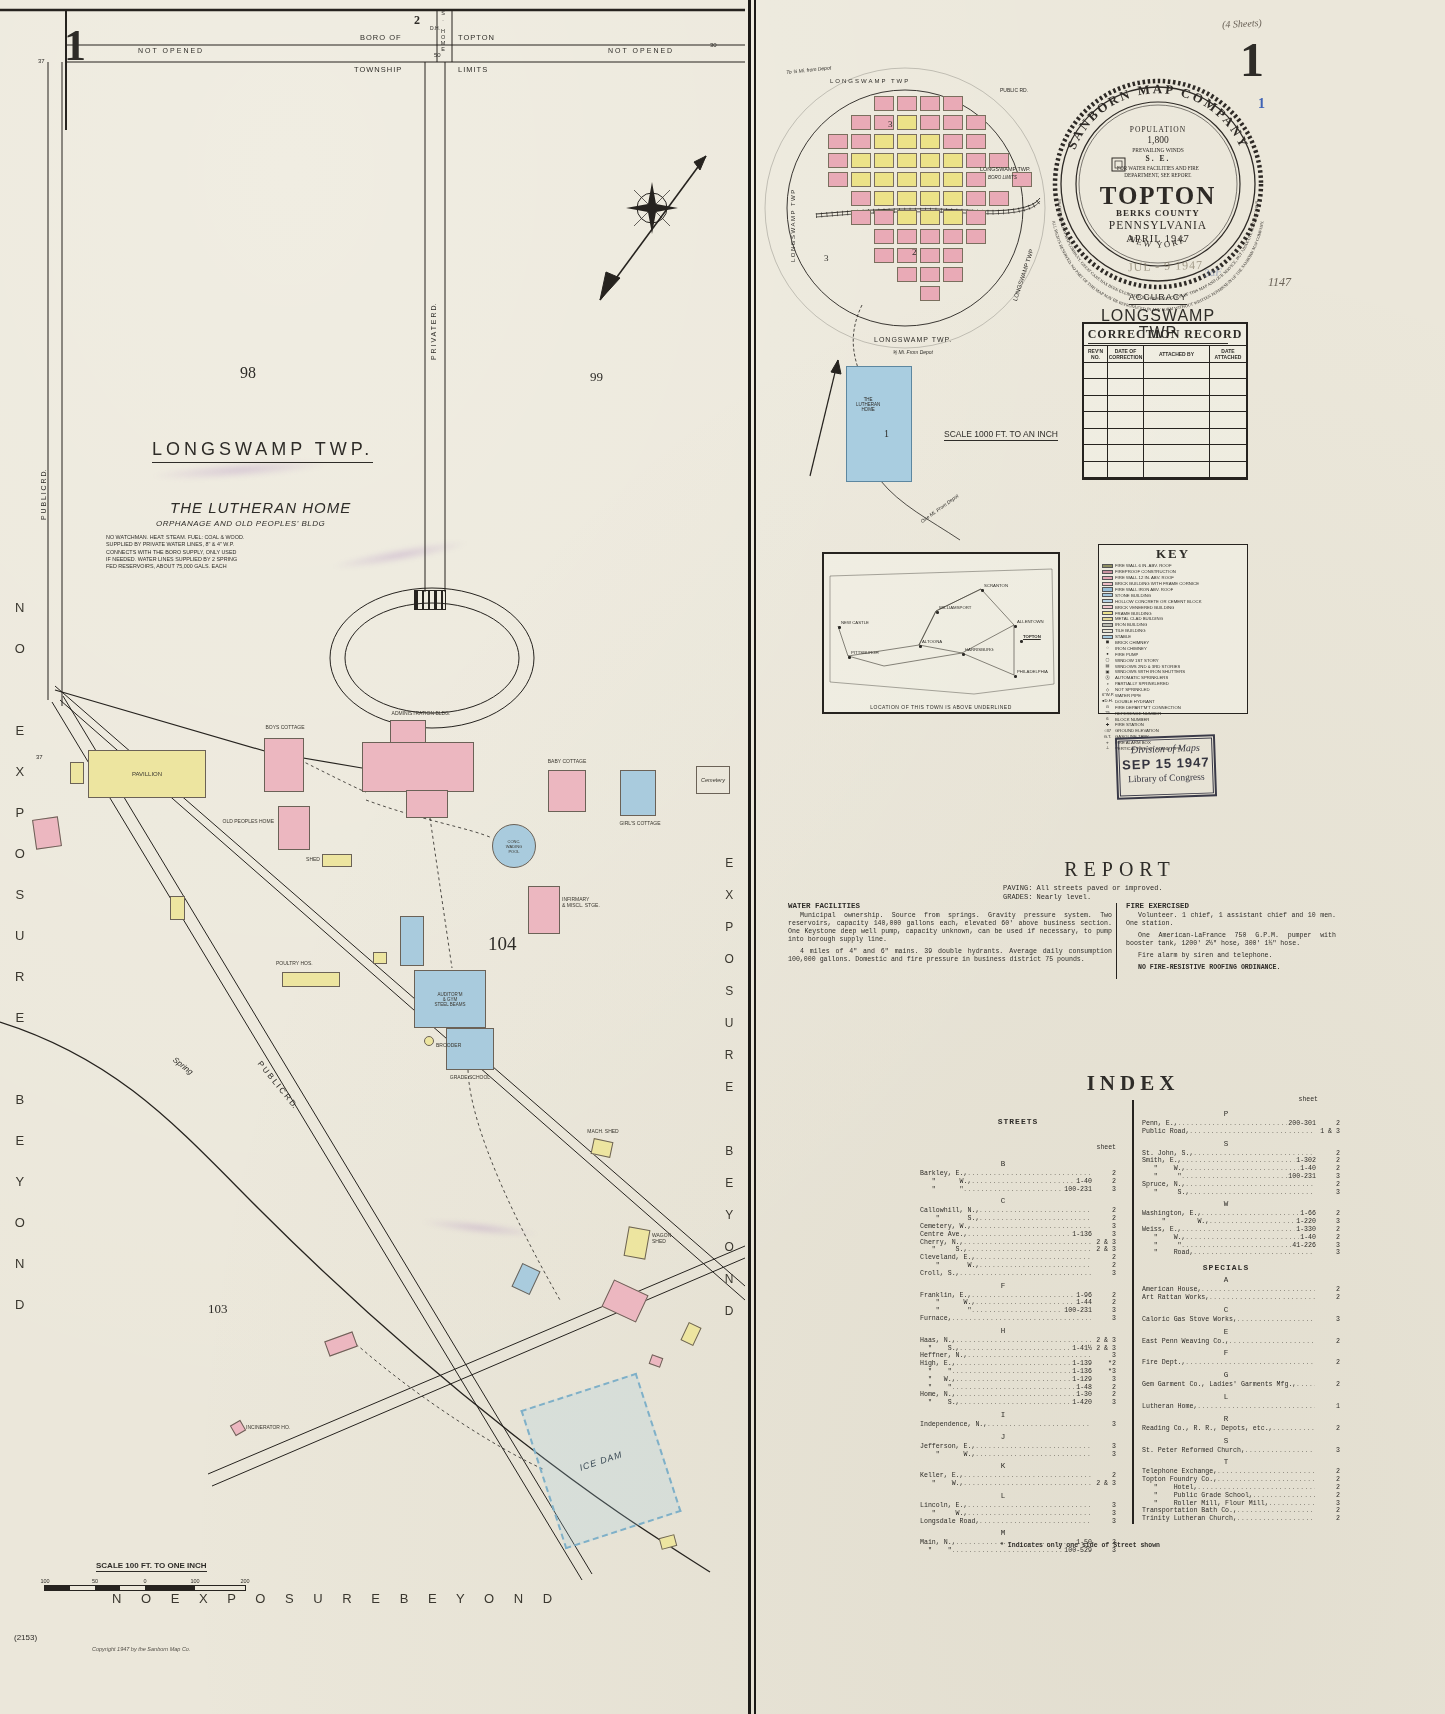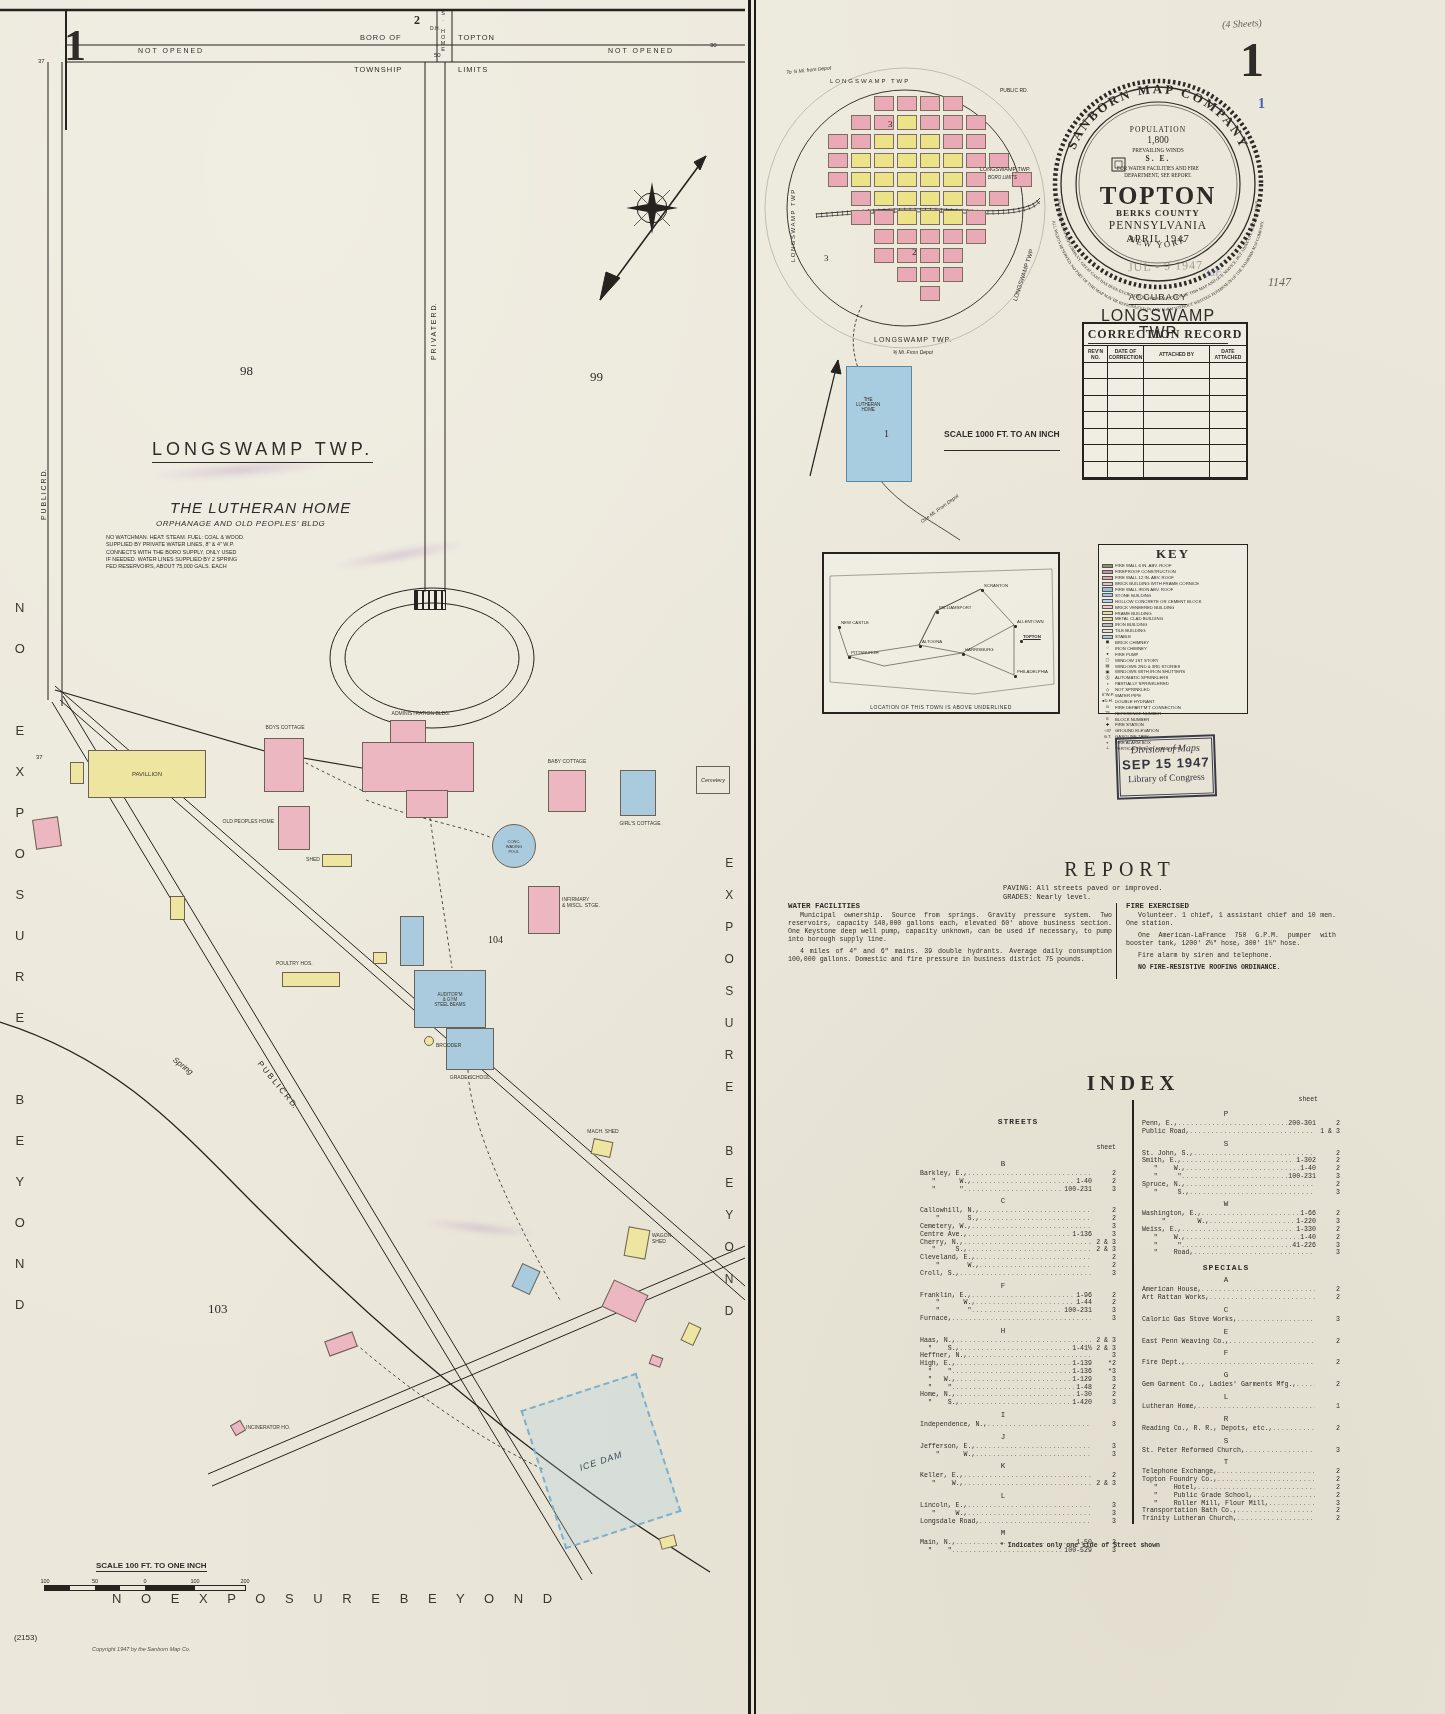--- a/index.html
+++ b/index.html
@@ -156,23 +156,23 @@
 
   <div class="lbl" style="left:152px;top:440px;font-size:18px;letter-spacing:4px;border-bottom:1.5px solid #2e2c28;padding-bottom:2px;">LONGSWAMP TWP.</div>
   <div class="lbl" style="left:170px;top:500px;font-size:15px;font-style:italic;letter-spacing:1px;">THE LUTHERAN HOME</div>
   <div class="lbl" style="left:156px;top:520px;font-size:8px;font-style:italic;letter-spacing:.5px;">ORPHANAGE AND OLD PEOPLES' BLDG</div>
   <div class="lbl" style="left:106px;top:534px;font-size:5.4px;white-space:pre-line;line-height:1.35;">NO WATCHMAN.  HEAT: STEAM.  FUEL: COAL &amp; WOOD.
 SUPPLIED BY PRIVATE WATER LINES, 8" &amp; 4" W.P.
 CONNECTS WITH THE BORO SUPPLY, ONLY USED
 IF NEEDED. WATER LINES SUPPLIED BY 2 SPRING
 FED RESERVOIRS, ABOUT 75,000 GALS. EACH</div>
 
-  <div class="lbl serif" style="left:240px;top:364px;font-size:13px;">98</div>
+  <div class="lbl serif" style="left:240px;top:364px;font-size:16px;">98</div>
   <div class="lbl serif" style="left:590px;top:370px;font-size:13px;">99</div>
-  <div class="lbl serif" style="left:488px;top:934px;font-size:10px;">104</div>
+  <div class="lbl serif" style="left:488px;top:934px;font-size:19px;">104</div>
   <div class="lbl serif" style="left:208px;top:1302px;font-size:13px;">103</div>
 
   <div class="lbl rot" style="left:40px;top:520px;font-size:7px;transform:rotate(-90deg);">P U B L I C   R D.</div>
   <div class="lbl rot" style="left:430px;top:360px;font-size:7px;transform:rotate(-90deg);">P R I V A T E   R D.</div>
   <div class="lbl rot" style="left:262px;top:1060px;font-size:8px;transform:rotate(51deg);">P U B L I C    R D.</div>
   <div class="lbl rot" style="left:176px;top:1056px;font-size:8px;font-style:italic;transform:rotate(38deg);">Spring</div>
 
   <div class="abs" style="left:540px;top:1388px;width:118px;height:142px;z-index:2;transform:rotate(-18deg);border:2px dashed #7fb0c8;background:rgba(160,205,228,.22);display:flex;align-items:center;justify-content:center;">
     <span style="font-size:9px;font-style:italic;color:#3a4a55;letter-spacing:1px;">ICE  DAM</span>
   </div>
@@ -334,21 +334,21 @@
   <div class="lbl rot" style="left:786px;top:70px;font-size:5px;font-style:italic;transform:rotate(-6deg);">To ¾ Mi. from Depot</div>
   <div class="lbl" style="left:893px;top:350px;font-size:5px;font-style:italic;">⅜ Mi. From Depot</div>
   <div class="lbl rot" style="left:920px;top:520px;font-size:5px;font-style:italic;transform:rotate(-36deg);">One Mi. From Depot</div>
   <div class="lbl" style="left:856px;top:398px;font-size:4.5px;white-space:pre-line;text-align:center;">THE
 LUTHERAN
 HOME</div>
   <div class="lbl serif" style="left:884px;top:428px;font-size:10px;">1</div>
   <div class="lbl serif" style="left:888px;top:120px;font-size:9px;">3</div>
   <div class="lbl serif" style="left:912px;top:248px;font-size:9px;">2</div>
   <div class="lbl serif" style="left:824px;top:254px;font-size:9px;">3</div>
-  <div class="lbl" style="left:944px;top:430px;font-size:8.5px;font-weight:bold;border-bottom:1px solid #2e2c28;padding-bottom:11px;">SCALE 1000 FT. TO AN INCH</div>
+  <div class="lbl" style="left:944px;top:430px;font-size:8.5px;font-weight:normal;border-bottom:1px solid #2e2c28;padding-bottom:1px;">SCALE 1000 FT. TO AN INCH</div>
 
   <div class="abs" style="left:1042px;top:76px;width:232px;height:252px;z-index:2;">
     <svg width="232" height="252" viewBox="0 0 232 252">
       <defs>
         <path id="arcTop" d="M 28,93 A 89,89 0 0 1 204,93"></path>
         <path id="arcNY" d="M 56,130 A 64,64 0 0 0 176,130"></path>
         <path id="arcC1" d="M 16,124 A 100,100 0 0 0 216,124"></path>
         <path id="arcC2" d="M 9,128 A 107,107 0 0 0 223,128"></path>
       </defs>
       <circle cx="116" cy="108" r="103" fill="none" stroke="#2e2a26" stroke-width="4.5" stroke-dasharray="2.5,2.6"></circle>

